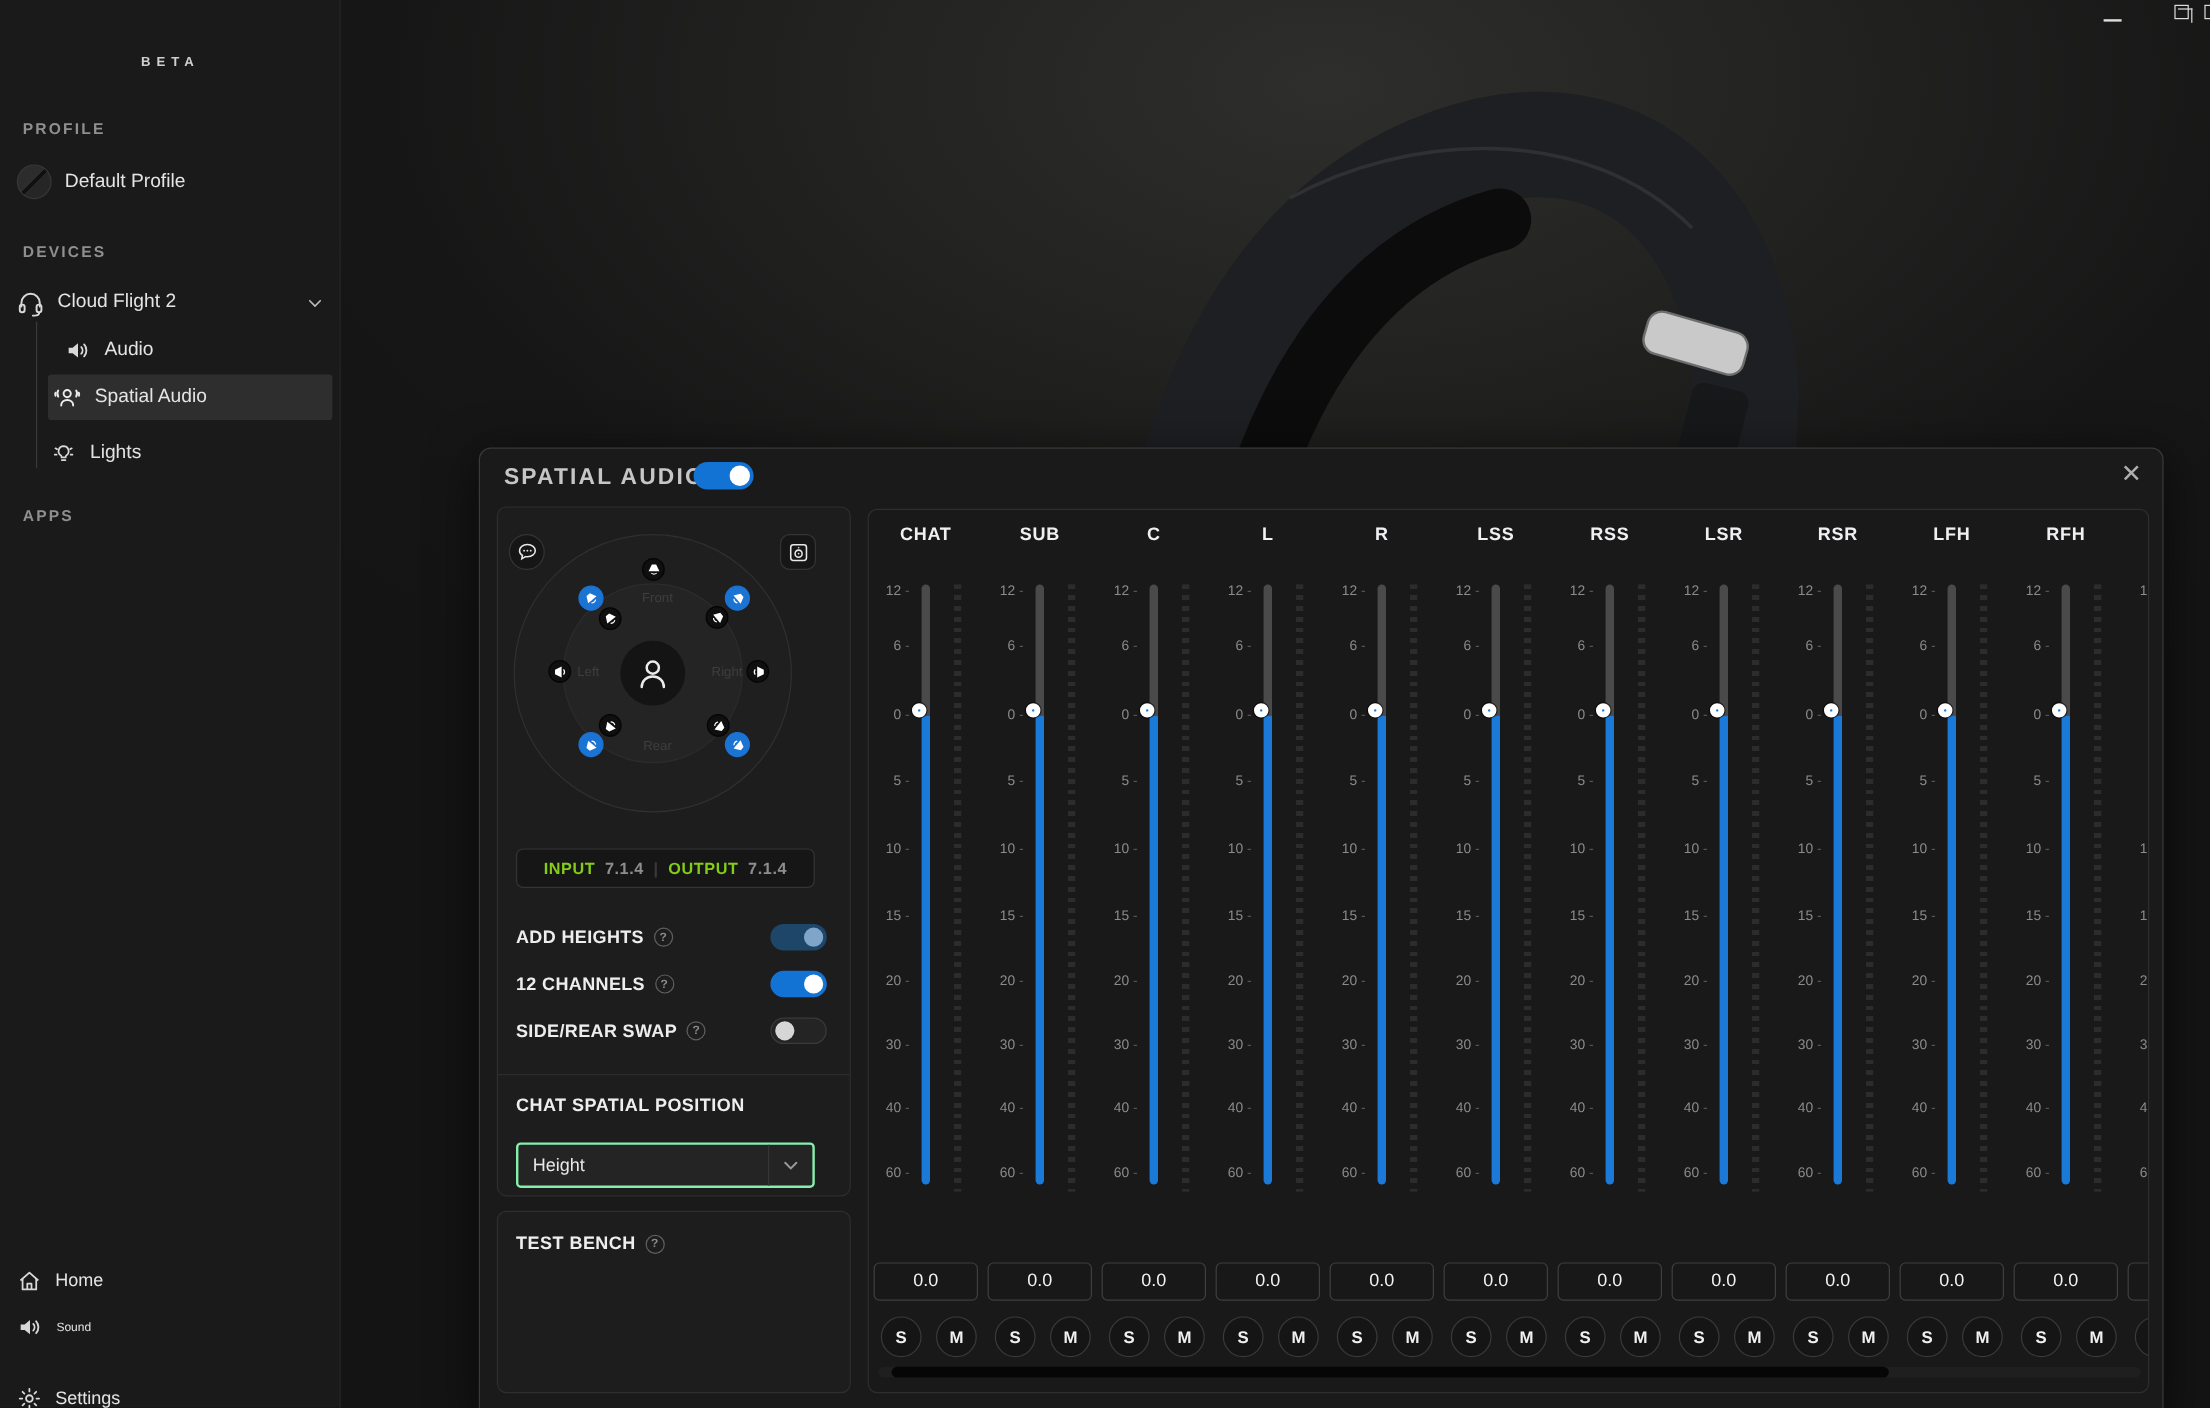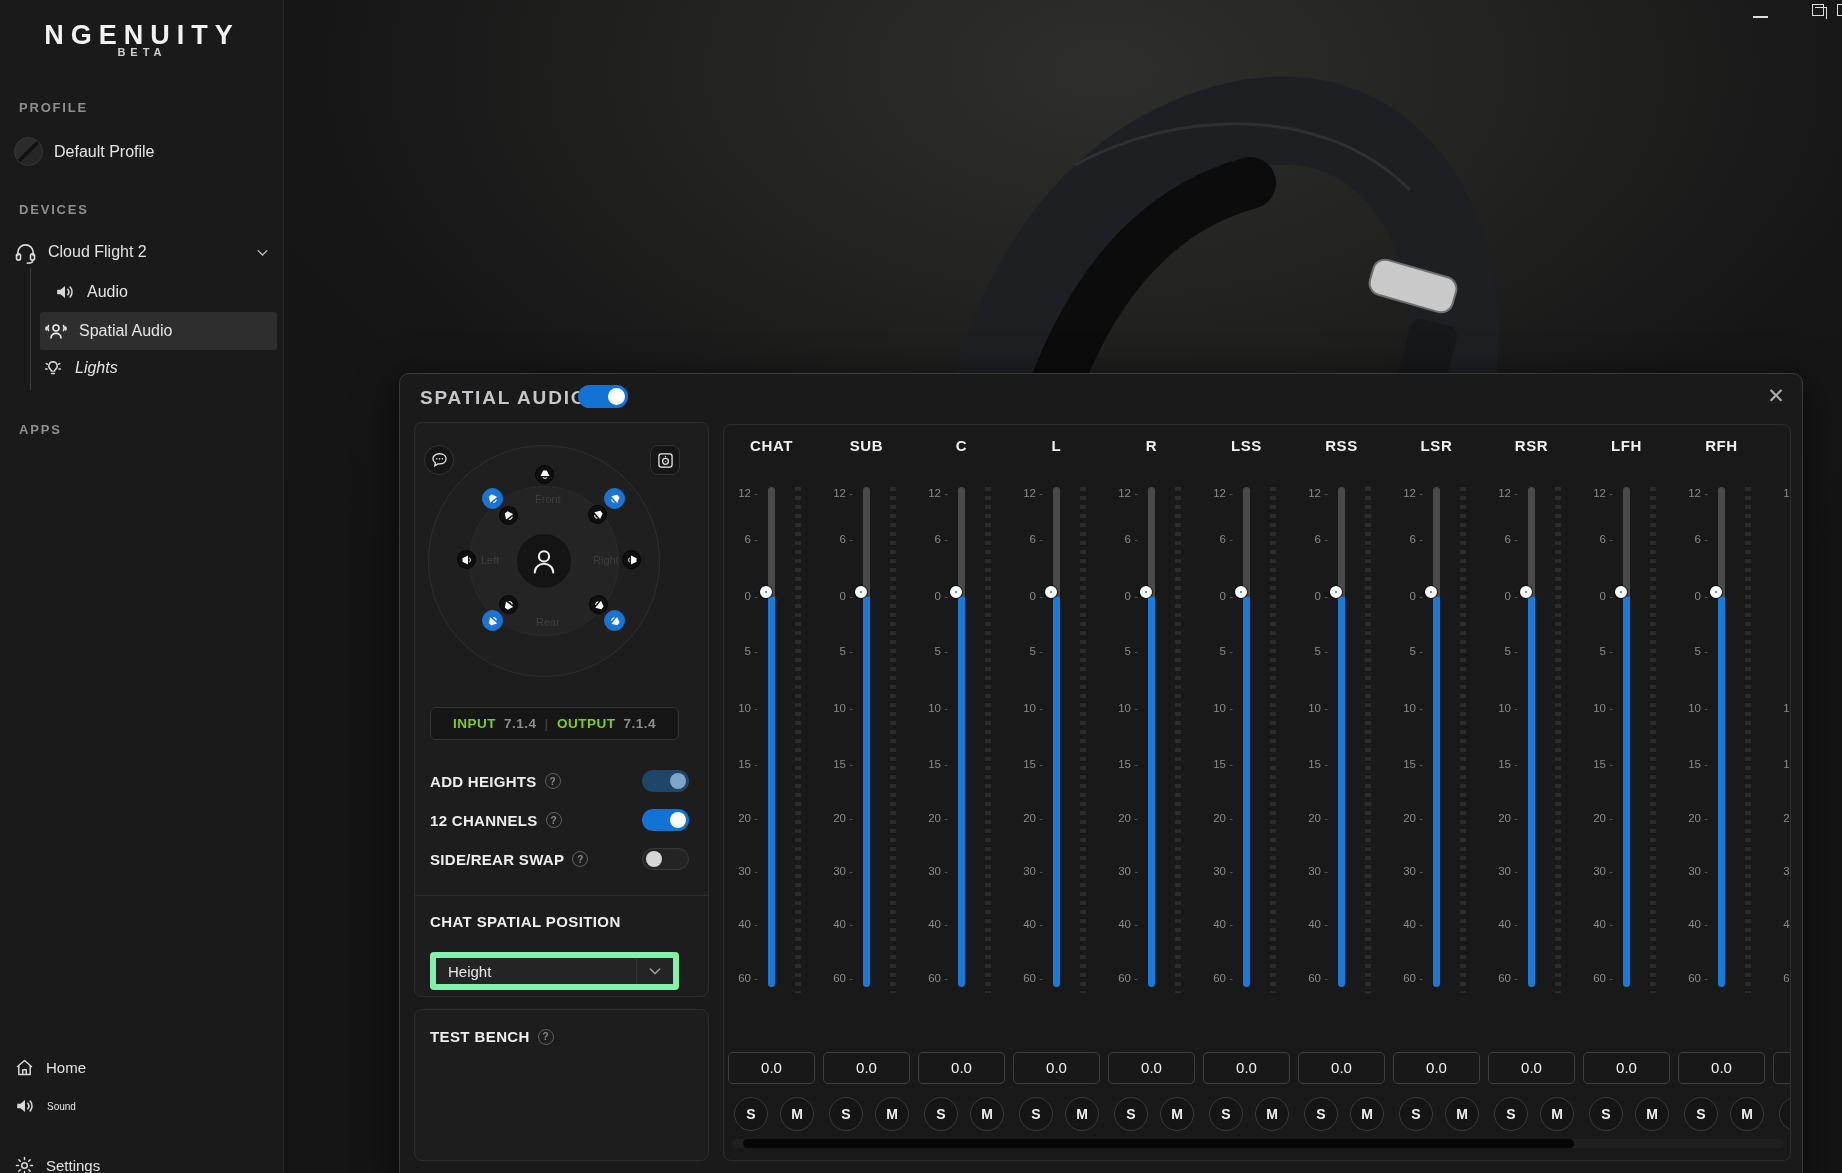--- a/index.html
+++ b/index.html
@@ -60,21 +60,21 @@
   .switch .knob { position:absolute; top:3px; width:16px; height:16px; border-radius:50%; }
   .switch.on { background:#1373d4; } .switch.on .knob { right:3px; background:#ffffff; }
   .switch.on-dim { background:#1d4669; } .switch.on-dim .knob { right:3px; background:#7fa6c9; }
   .switch.off { background:#242425; border:1px solid #3a3a3b; } .switch.off .knob { left:3px; top:2px; background:#d6d6d6; }
   .hdr-switch { position:absolute; left:178px; top:11px; width:50px; height:23px; border-radius:12px; background:#1373d4; cursor:pointer; }
   .hdr-switch .knob { position:absolute; right:3px; top:3px; width:17px; height:17px; border-radius:50%; background:#fff; }
 
   .divider { position:absolute; left:0; right:0; top:472px; height:1px; background:#2c2c2d; }
   .sec-head { position:absolute; left:15px; font-size:15px; font-weight:bold; color:#eeeeef; letter-spacing:.4px; display:flex; align-items:center; gap:8px; }
 
-  .dropdown { position:absolute; left:15px; width:249px; height:38px; background:#242425; border:6px solid #86efac; border-radius:4px; display:flex; align-items:center; cursor:pointer; }
+  .dropdown { position:absolute; left:15px; width:249px; height:38px; background:#242425; border:2px solid #86efac; border-radius:4px; display:flex; align-items:center; cursor:pointer; }
   .dropdown .dd-text { flex:1; padding-left:12px; font-size:15px; color:#e8e8e9; }
   .dropdown .dd-btn { width:37px; height:100%; border-left:1px solid #353536; display:flex; align-items:center; justify-content:center; }
   .dropdown.dim { background:#1a1a1b; border-color:#2c2c2d; }
   .dropdown.dim .dd-text { color:#59595b; }
   .btn-ghost { position:absolute; left:17px; width:245px; height:37px; border:1px solid #303031; border-radius:4px; display:flex; align-items:center; justify-content:center; gap:10px; color:#6f6f71; font-size:15px; font-weight:bold; }
 
   
   .channels { position:absolute; left:0; top:0; height:737px; display:flex; }
   .channel { position:relative; flex:none; width:95px; height:737px; }
   .ch-label { position:absolute; left:0; top:12px; width:95px; text-align:center; font-size:15px; font-weight:bold; letter-spacing:.6px; color:#f0f0f2; }
@@ -104,21 +104,20 @@
     <rect x="520" y="248" width="86" height="36" rx="12" transform="rotate(16 563 266)" fill="none" stroke="#6e6e6e" stroke-width="2"></rect>
     <rect x="540" y="300" width="48" height="180" rx="10" transform="rotate(14 564 390)" fill="#17181a"></rect>
   </svg>
 </div>
 
 <div class="win-min"></div>
 <div class="win-restore"></div>
 <div class="win-partial"></div>
 
 <div id="sidebar">
-  <div class="logo">NGENUITY</div>
   <div class="logo-sub">BETA</div>
 
   <div class="side-head" style="top:100px;">PROFILE</div>
   <div class="side-row" style="left:14px; top:137px; width:256px;">
     <div class="avatar"></div>
     <span>Default Profile</span>
   </div>
 
   <div class="side-head" style="top:202px;">DEVICES</div>
   <div class="side-row" style="left:14px; top:238px; width:256px; height:28px;">
@@ -158,21 +157,21 @@
         <path d="M7 19c0-2.8 2.2-4.6 5-4.6s5 1.8 5 4.6"></path>
         <path d="M4.5 6.5c-1 1.6-1 3.4 0 5"></path>
         <path d="M19.5 6.5c1 1.6 1 3.4 0 5"></path>
         <path d="M2.3 8.2c-.4.8-.4 1.8 0 2.6"></path>
         <path d="M21.7 8.2c.4.8.4 1.8 0 2.6"></path>
       </svg>
     </span>
     <span>Spatial Audio</span>
   </div>
 
-  <div class="side-row" style="left:42px; top:354px; width:233px; height:28px;font-style:italic;">
+  <div class="side-row" style="left:42px; top:364px; width:233px; height:28px;">
     <span class="icon">
       <svg width="22" height="22" viewBox="0 0 24 24" fill="none" stroke="#d8d8d8" stroke-width="1.6" stroke-linecap="round">
         <path d="M12 5.2a4.6 4.6 0 0 0-2.7 8.3c.7.5.9 1.2.9 1.9h3.6c0-.7.2-1.4.9-1.9A4.6 4.6 0 0 0 12 5.2z"></path>
         <path d="M10.4 18h3.2"></path>
         <path d="M4.6 7.2l1.4.7M19.4 7.2l-1.4.7M4 13h1.6M18.4 13H20"></path>
       </svg>
     </span>
     <span>Lights</span>
   </div>
 

